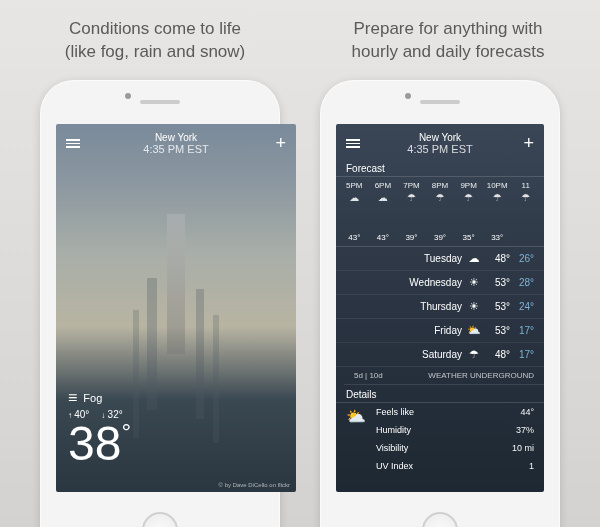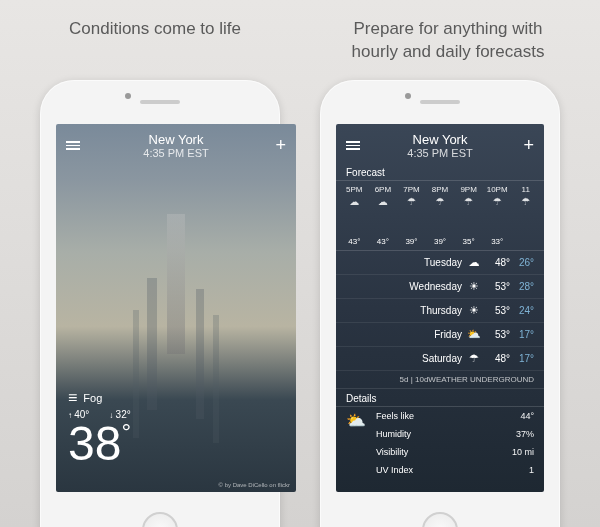--- a/index.html
+++ b/index.html
@@ -59,59 +59,60 @@
 .screen-bg-dark {
   background: linear-gradient(to bottom, #3a4656 0%, #2a3442 50%, #1e2832 100%);
 }
 .header {
   display:flex; align-items:center; justify-content:space-between;
   padding: 8px 10px 4px;
 }
 .menu-icon { width:14px; display:flex; flex-direction:column; gap:2px; }
 .menu-icon span { display:block; height:1.5px; background:#fff; }
 .header-center { text-align:center; flex:1; }
-.city { font-size:13px; font-weight:400; }
+.city { font-size:10px; font-weight:400; }
 .time { font-size:11px; opacity:0.8; }
 .plus-icon { font-size:18px; font-weight:200; width:14px; text-align:right; }
 .current {
   position:absolute; left:12px; bottom:24px; z-index:2;
 }
 .cond-row { display:flex; align-items:center; gap:6px; margin-bottom:2px; }
 .cond-label { font-size:11px; }
-.hilo { display:flex; gap:20px; font-size:10px; margin-bottom:0; }
+.hilo { display:flex; gap:12px; font-size:10px; margin-bottom:0; }
 .hilo span::before { content:"↑ "; font-size:8px; }
 .hilo span:last-child::before { content:"↓ "; }
 .big-temp { font-size:48px; font-weight:200; line-height:1; }
 .big-temp sup { font-size:24px; vertical-align:top; }
 .credit { position:absolute; right:6px; bottom:4px; font-size:6px; opacity:0.6; }
 .section-title { font-size:10px; padding:4px 10px 2px; border-bottom:1px solid rgba(255,255,255,0.15); }
 .hourly { display:flex; padding:4px 4px; border-bottom:1px solid rgba(255,255,255,0.15); }
 .hour-col { flex:1; text-align:center; font-size:8px; }
 .hour-col .h-time { opacity:0.9; }
 .hour-col .h-icon { margin:2px 0; font-size:10px; opacity:0.85; }
 .hour-col .h-hi { font-size:8px;margin-top:28px; }
 .daily-row {
   display:flex; align-items:center; justify-content:space-between;
   padding:5px 10px; font-size:10px; border-bottom:1px solid rgba(255,255,255,0.08);
 }
 .daily-row .day { flex:1;text-align:right; }
 .daily-row .d-icon { width:24px; text-align:center; font-size:11px; }
 .daily-row .d-hi { width:24px; text-align:right; }
 .daily-row .d-lo { width:24px; text-align:right; color:#7fb3d5; }
-.toggle-row { display:flex; justify-content:flex-end; padding:4px 10px; font-size:8px; border-bottom:1px solid rgba(255,255,255,0.15); opacity:0.7; }
+.toggle-row { display:flex; justify-content:space-between; padding:4px 10px; font-size:8px; border-bottom:1px solid rgba(255,255,255,0.15); opacity:0.7;margin-left:8px; }
 .details-row { display:flex; justify-content:space-between; padding:4px 10px 4px 40px; font-size:9px; }
 .details-row .val { opacity:0.95; }
 .details-icon { position:absolute; left:10px; margin-top:4px; font-size:16px; }
 .wi { display:inline-block; }
 </style>
 </head>
 <body>
 
 <div class="caption caption-left">
   <div>Conditions come to life</div>
+  <div>(like fog, rain and snow)</div>
 </div>
 <div class="caption caption-right">
   <div>Prepare for anything with</div>
   <div>hourly and daily forecasts</div>
 </div>
 
 <div class="phone phone-left">
   <div class="screen screen-bg-fog">
     <div class="header">
       <div class="menu-icon">

